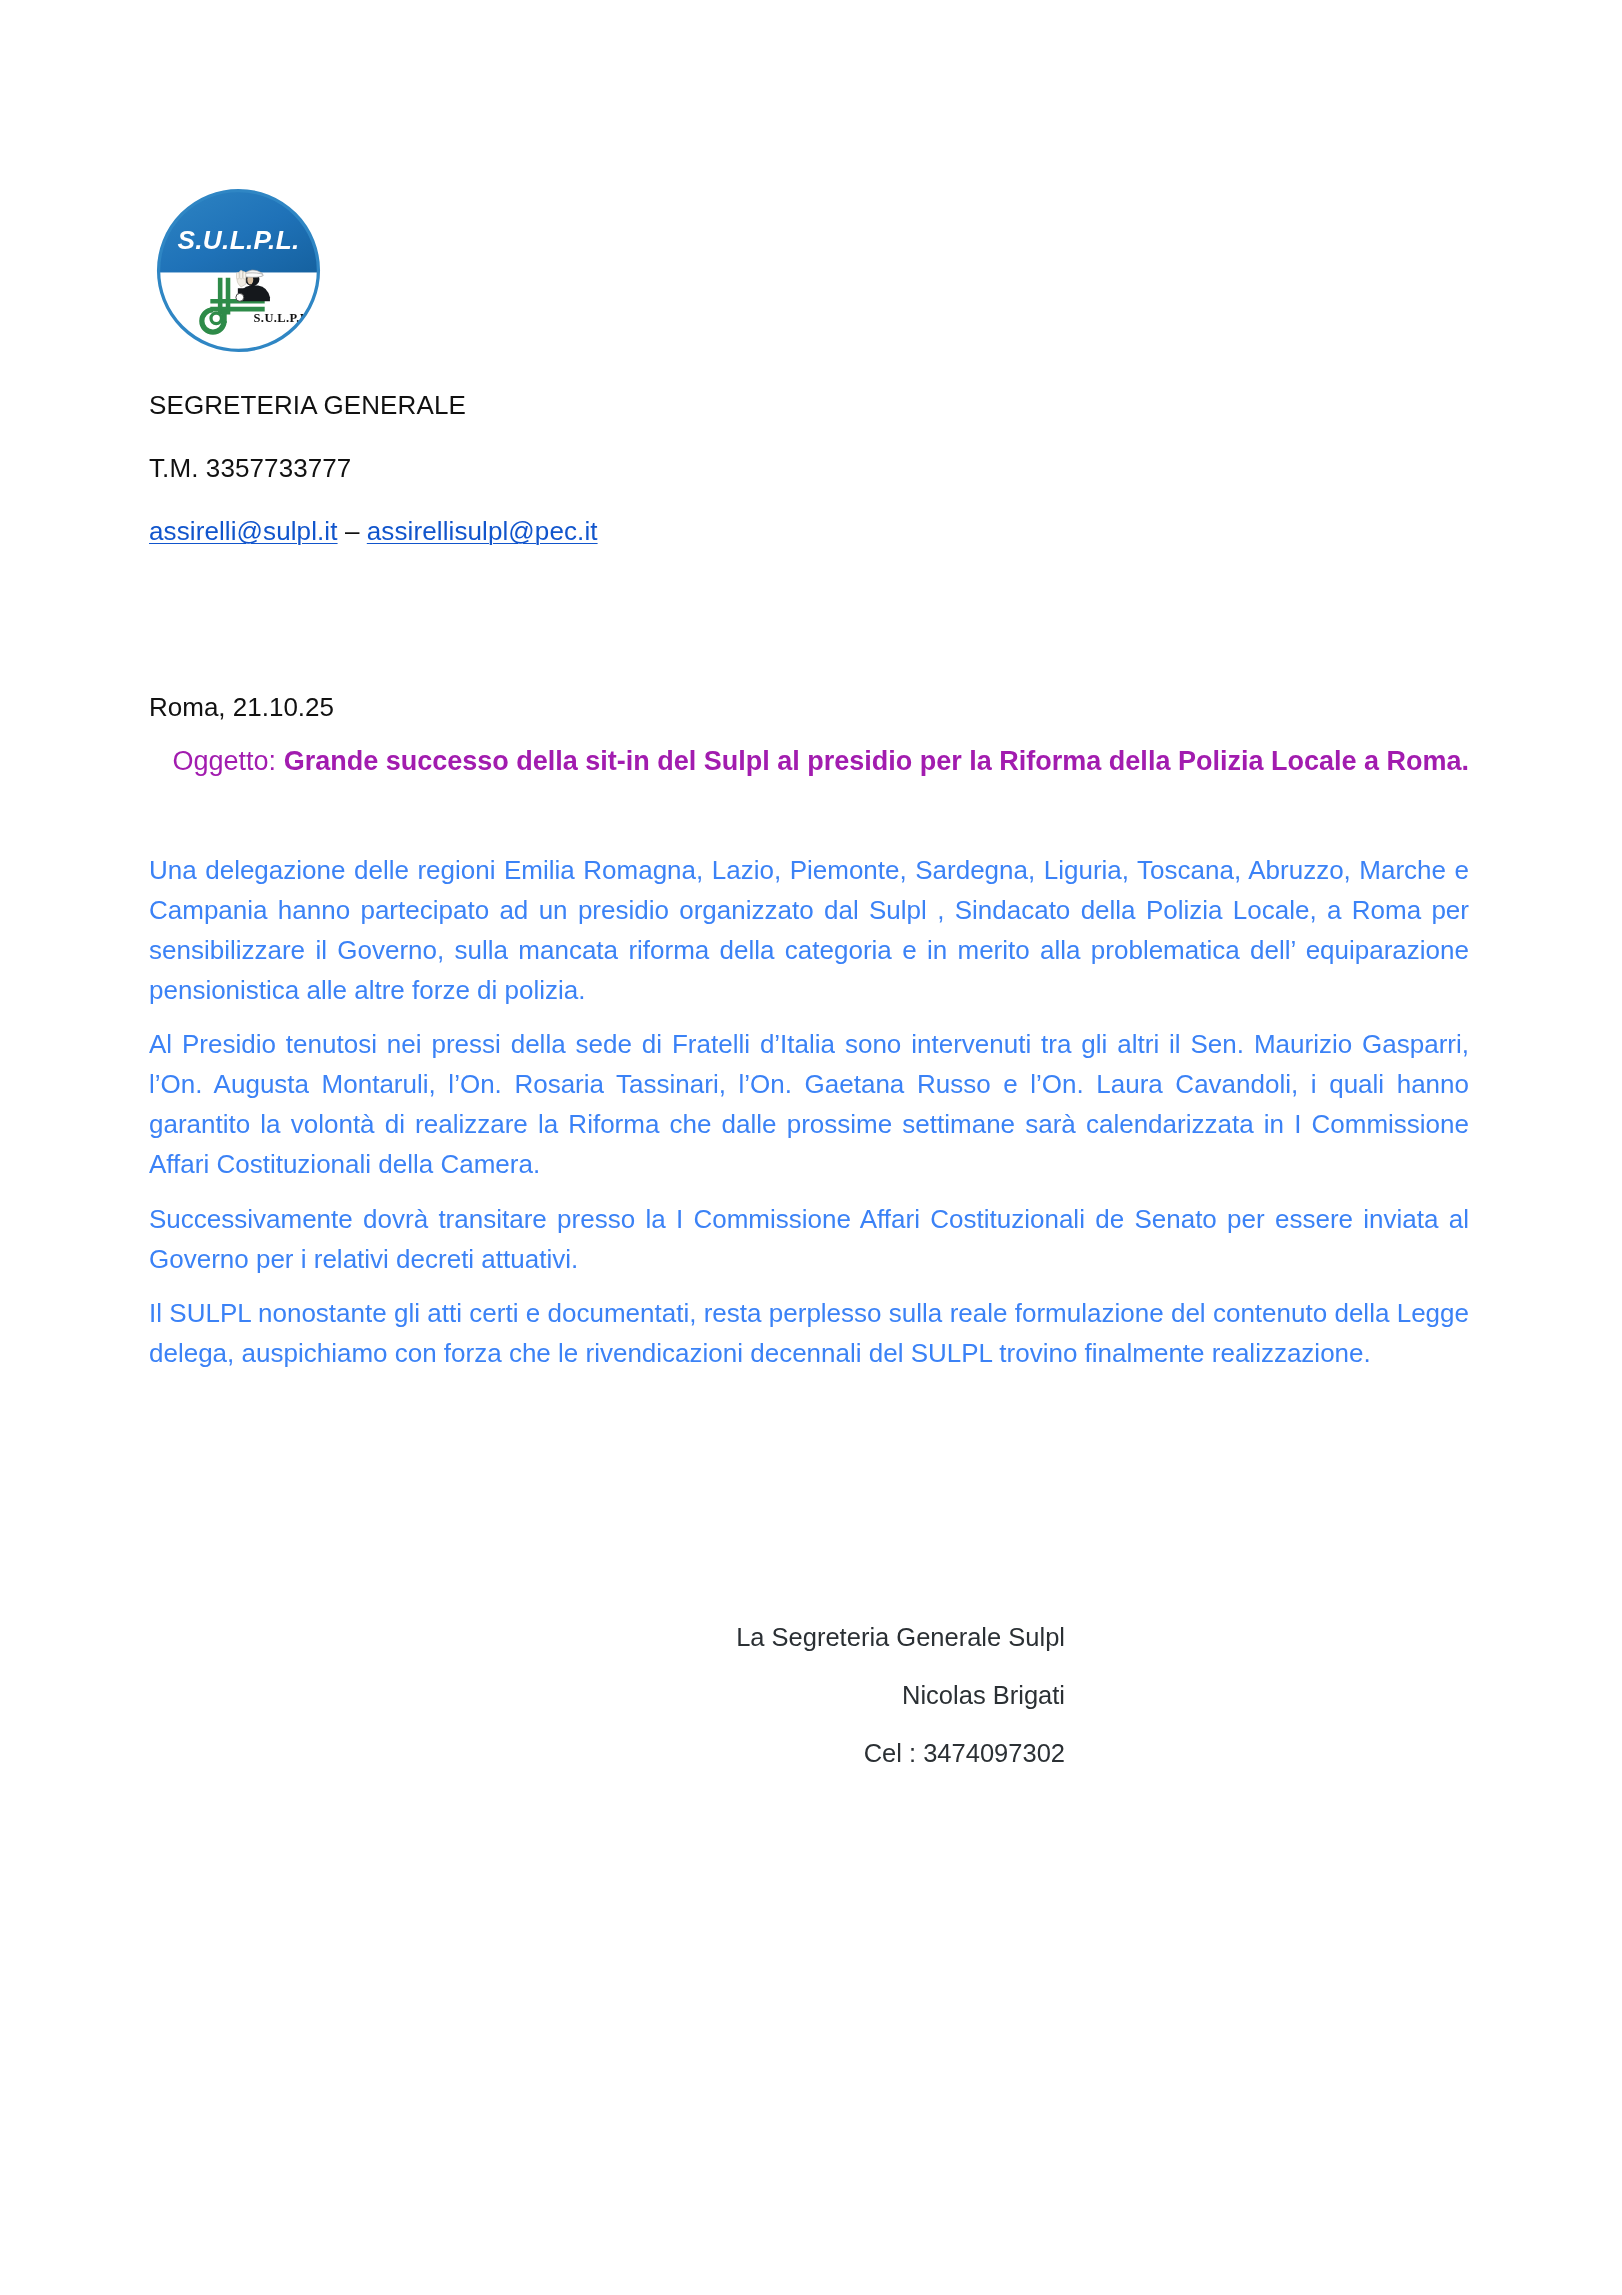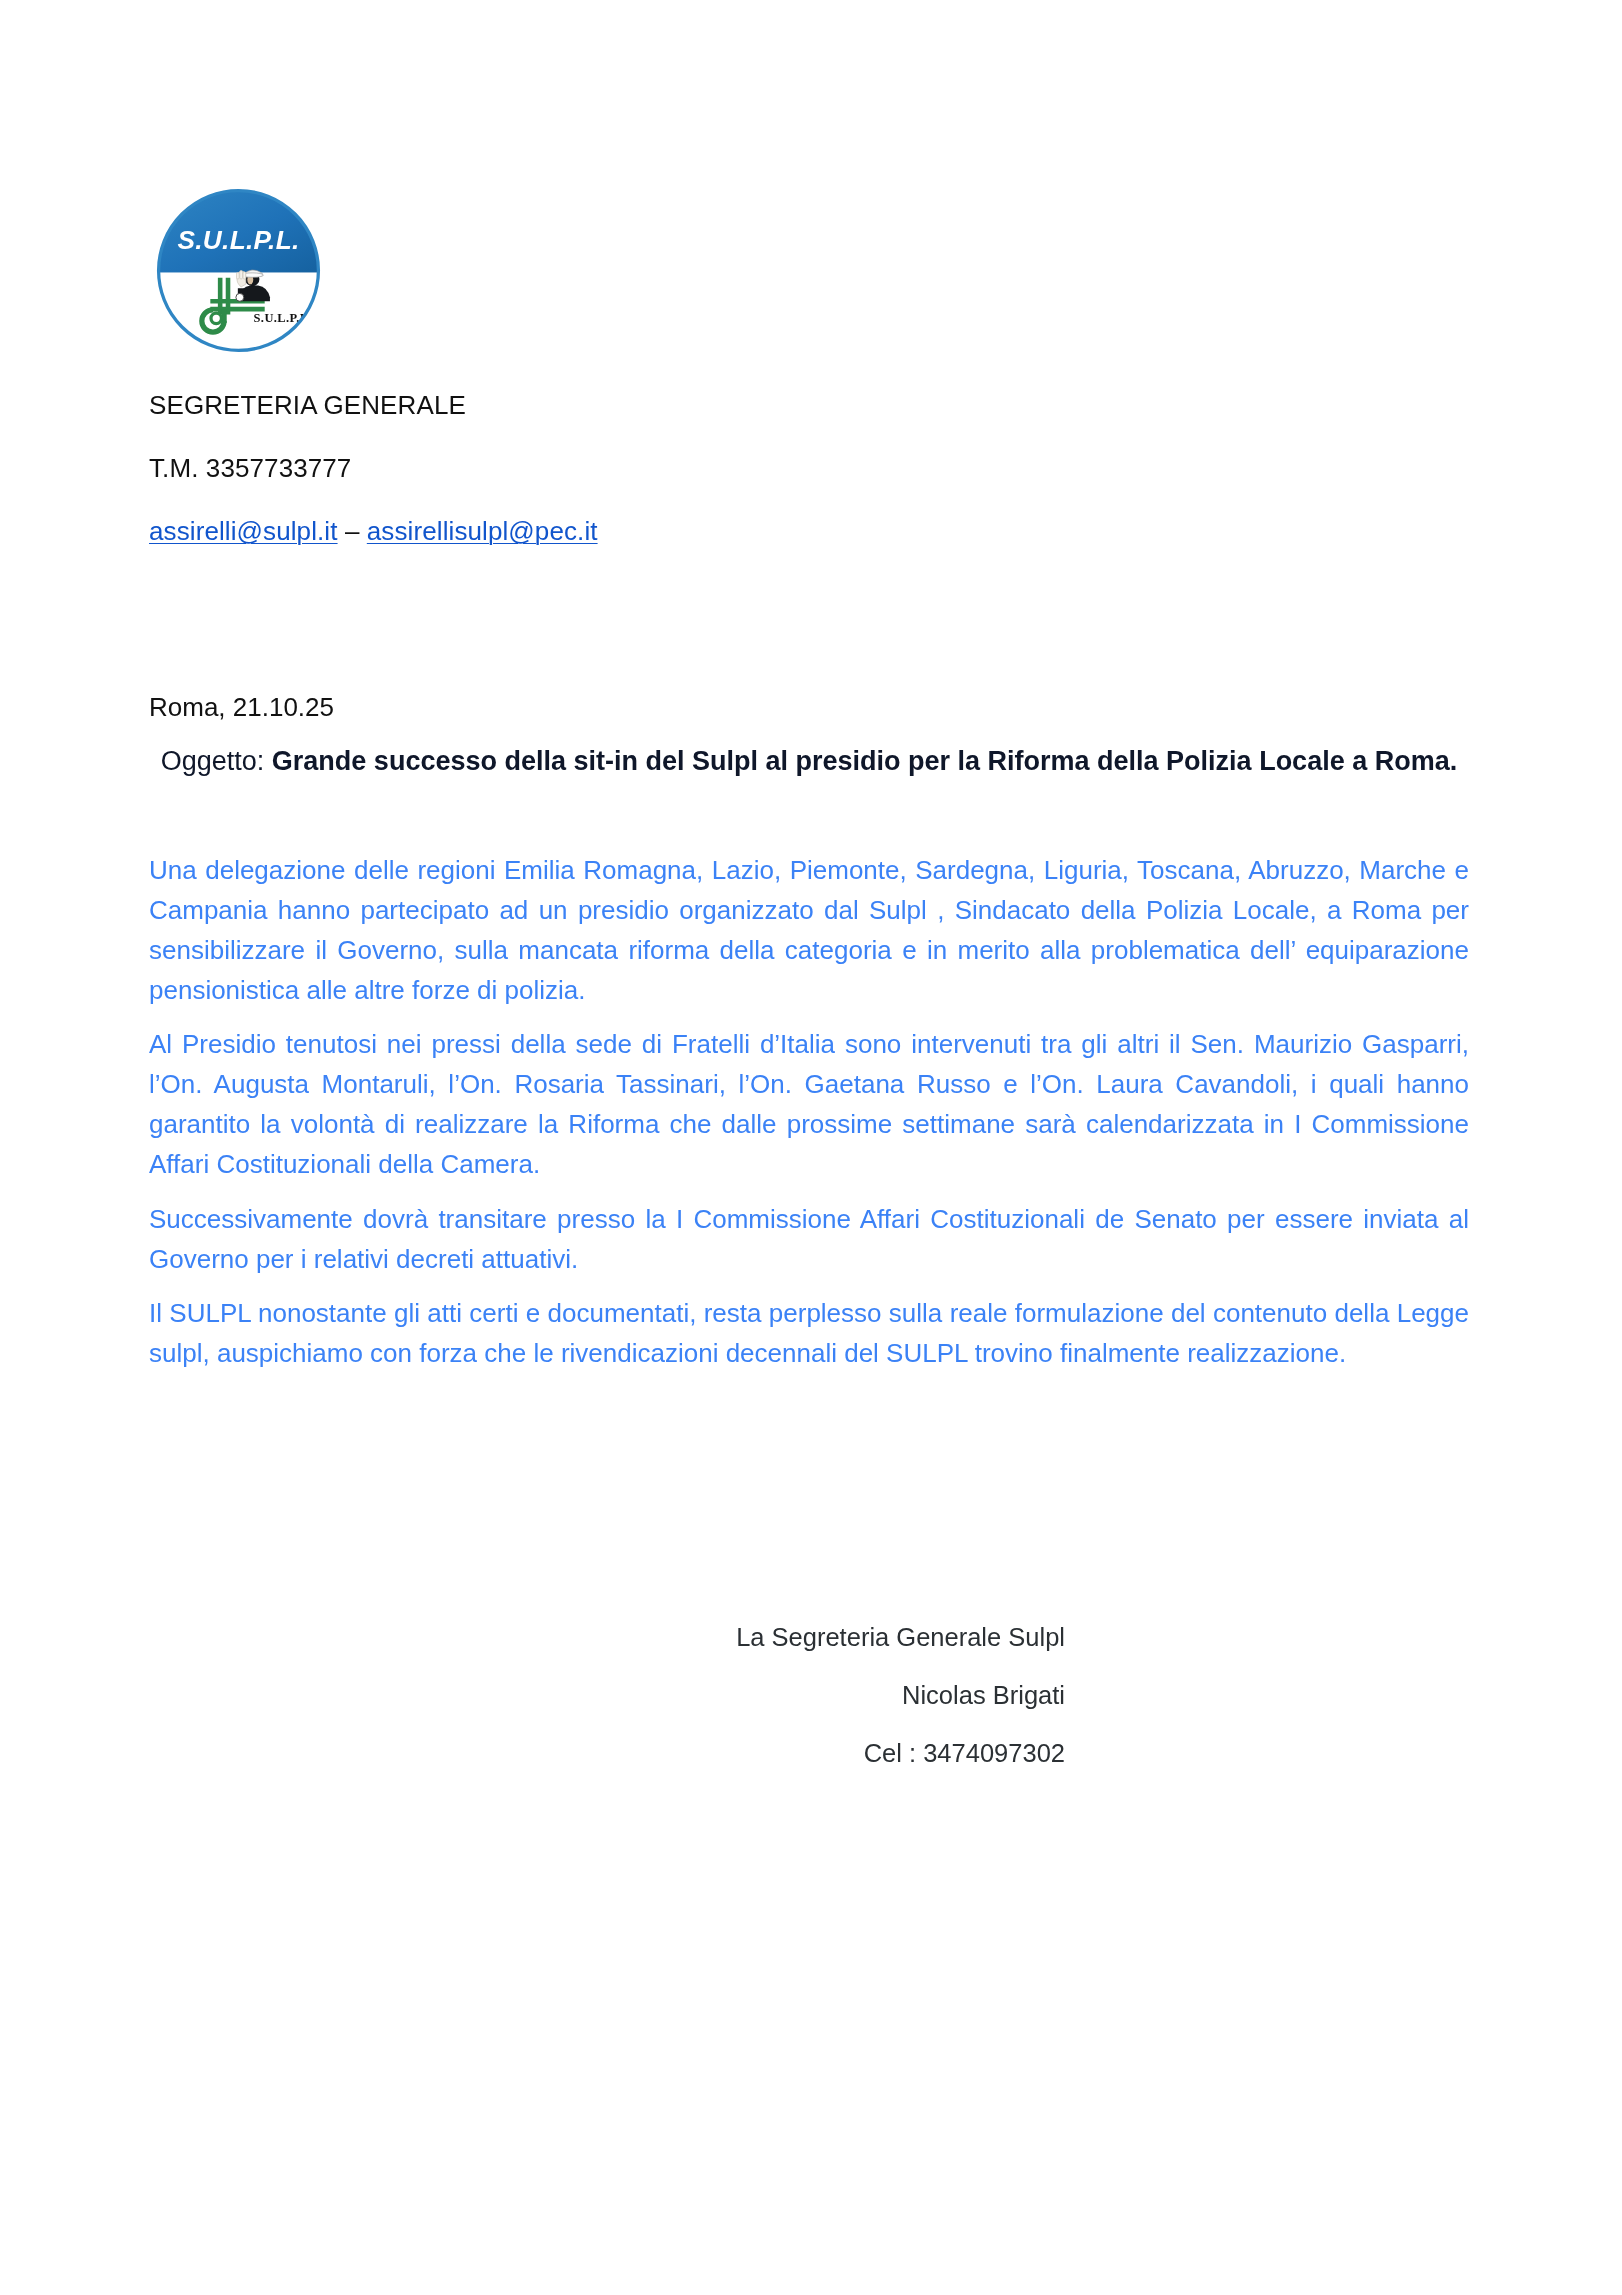--- a/index.html
+++ b/index.html
@@ -74,22 +74,22 @@
   
   .subject {
     position: absolute;
     left: 149px;
     top: 741px;
     width: 1320px;
     font-family: "Liberation Sans Narrow", "Liberation Sans", sans-serif;
     font-stretch: condensed;
     font-size: 27px;
     line-height: 41px;
-    color: #0f172a;
-    text-align: center;
+    color: #a21caf;
+    text-align: right;
   }
   .subject .label { font-weight: 400; }
   .subject .value { font-weight: 700; }
 
   
   .body-copy {
     position: absolute;
     left: 149px;
     top: 850px;
     width: 1320px;
@@ -200,21 +200,21 @@
   </div>
 
   <div class="dateline">Roma, 21.10.25</div>
 
   <div class="subject"><span class="label">Oggetto: </span><span class="value">Grande successo  della sit-in del Sulpl  al presidio per la Riforma della Polizia Locale a Roma.</span></div>
 
   <div class="body-copy">
     <p class="para">Una delegazione delle regioni Emilia Romagna, Lazio, Piemonte, Sardegna, Liguria, Toscana, Abruzzo, Marche e Campania hanno  partecipato ad un presidio organizzato dal Sulpl , Sindacato della Polizia Locale,  a Roma per sensibilizzare il Governo, sulla mancata riforma della categoria e in merito alla problematica dell’ equiparazione pensionistica alle altre forze di polizia.</p>
     <p class="para">Al Presidio tenutosi nei pressi della sede di Fratelli d’Italia sono intervenuti tra gli altri il Sen. Maurizio Gasparri, l’On. Augusta Montaruli, l’On. Rosaria Tassinari, l’On. Gaetana Russo e l’On. Laura Cavandoli, i quali hanno garantito la volontà di realizzare la Riforma che  dalle prossime settimane sarà calendarizzata in I Commissione Affari Costituzionali della Camera.</p>
     <p class="para">Successivamente dovrà transitare presso la  I Commissione Affari Costituzionali de Senato per essere inviata al Governo per i relativi decreti attuativi.</p>
-    <p class="para">Il SULPL nonostante gli atti certi e documentati, resta perplesso sulla reale formulazione del contenuto della Legge sulpl, auspichiamo con forza che le rivendicazioni decennali del SULPL  trovino finalmente realizzazione.</p>
+    <p class="para">Il SULPL nonostante gli atti certi e documentati, resta perplesso sulla reale formulazione del contenuto della Legge delega, auspichiamo con forza che le rivendicazioni decennali del SULPL  trovino finalmente realizzazione.</p>
   </div>
 
   <div class="signature">
     <div class="sig-line">La Segreteria  Generale Sulpl</div>
     <div class="sig-line">Nicolas Brigati</div>
     <div class="sig-line">Cel : 3474097302</div>
   </div>
 
 </div>
 

